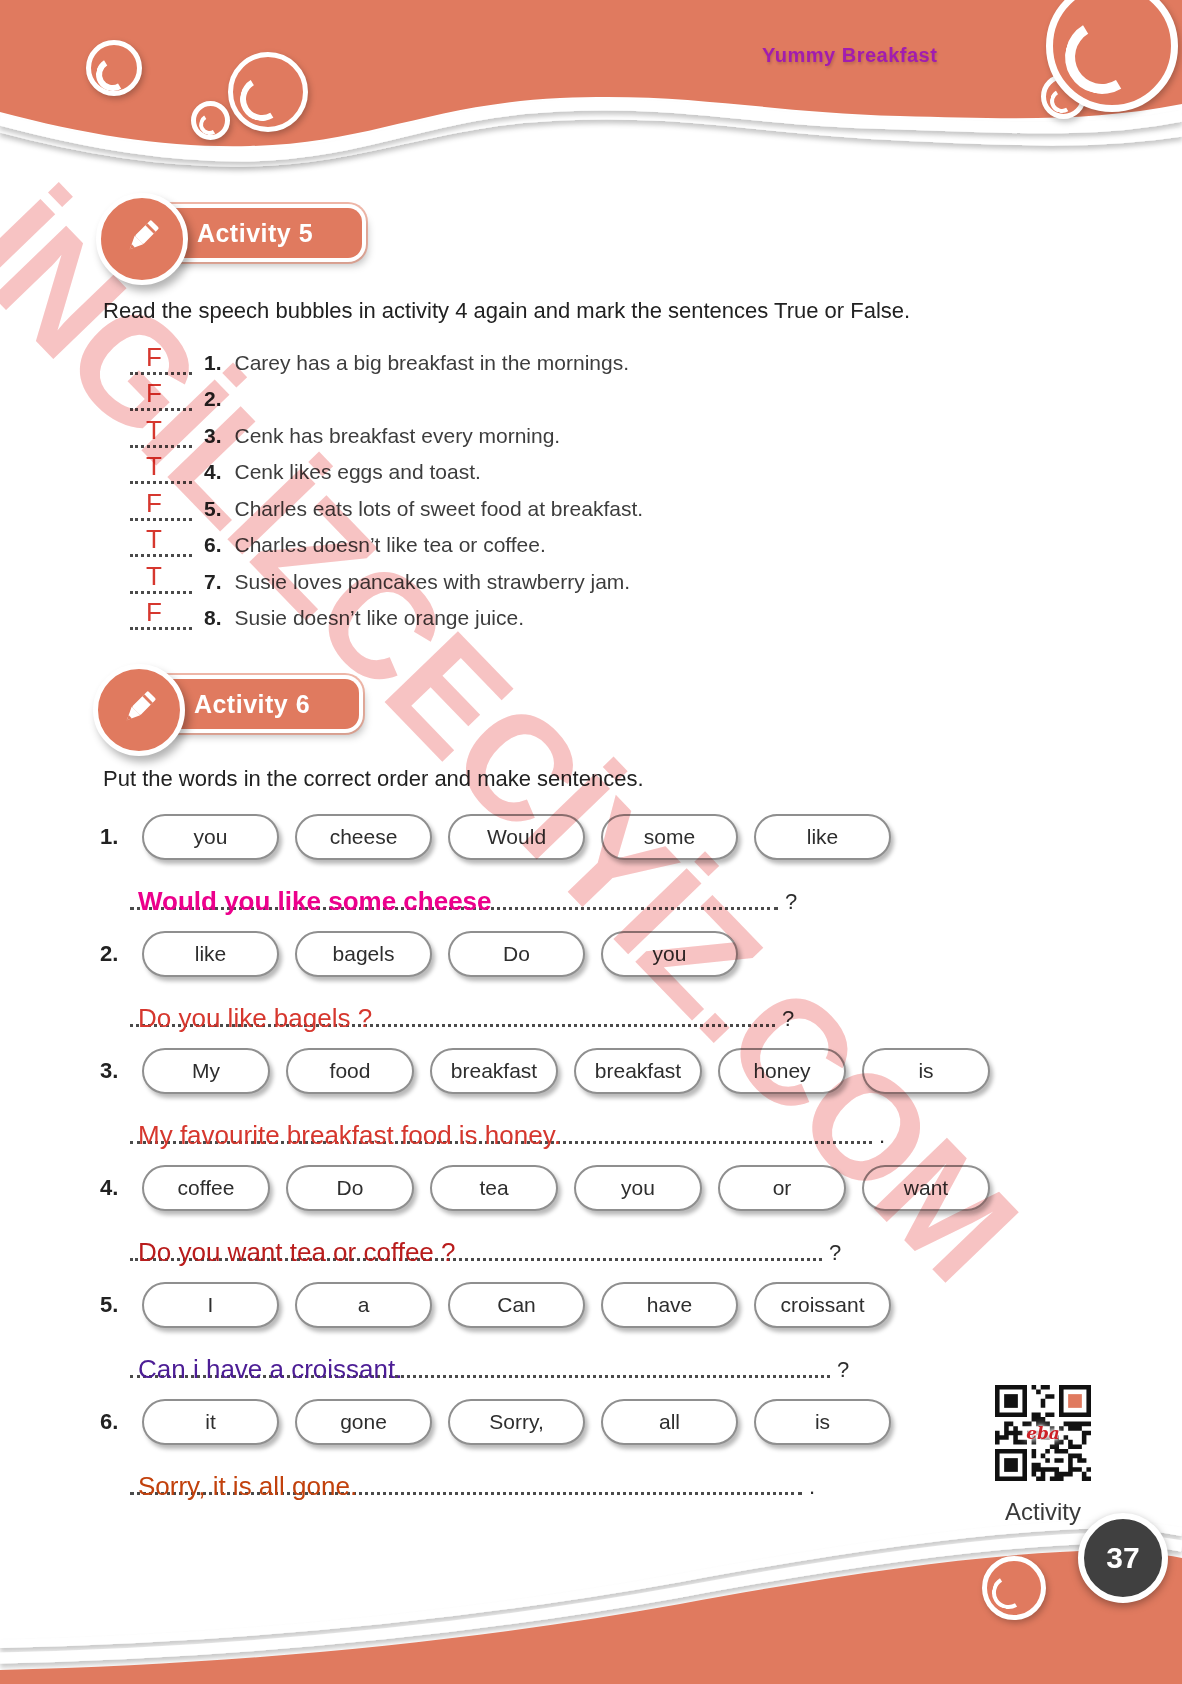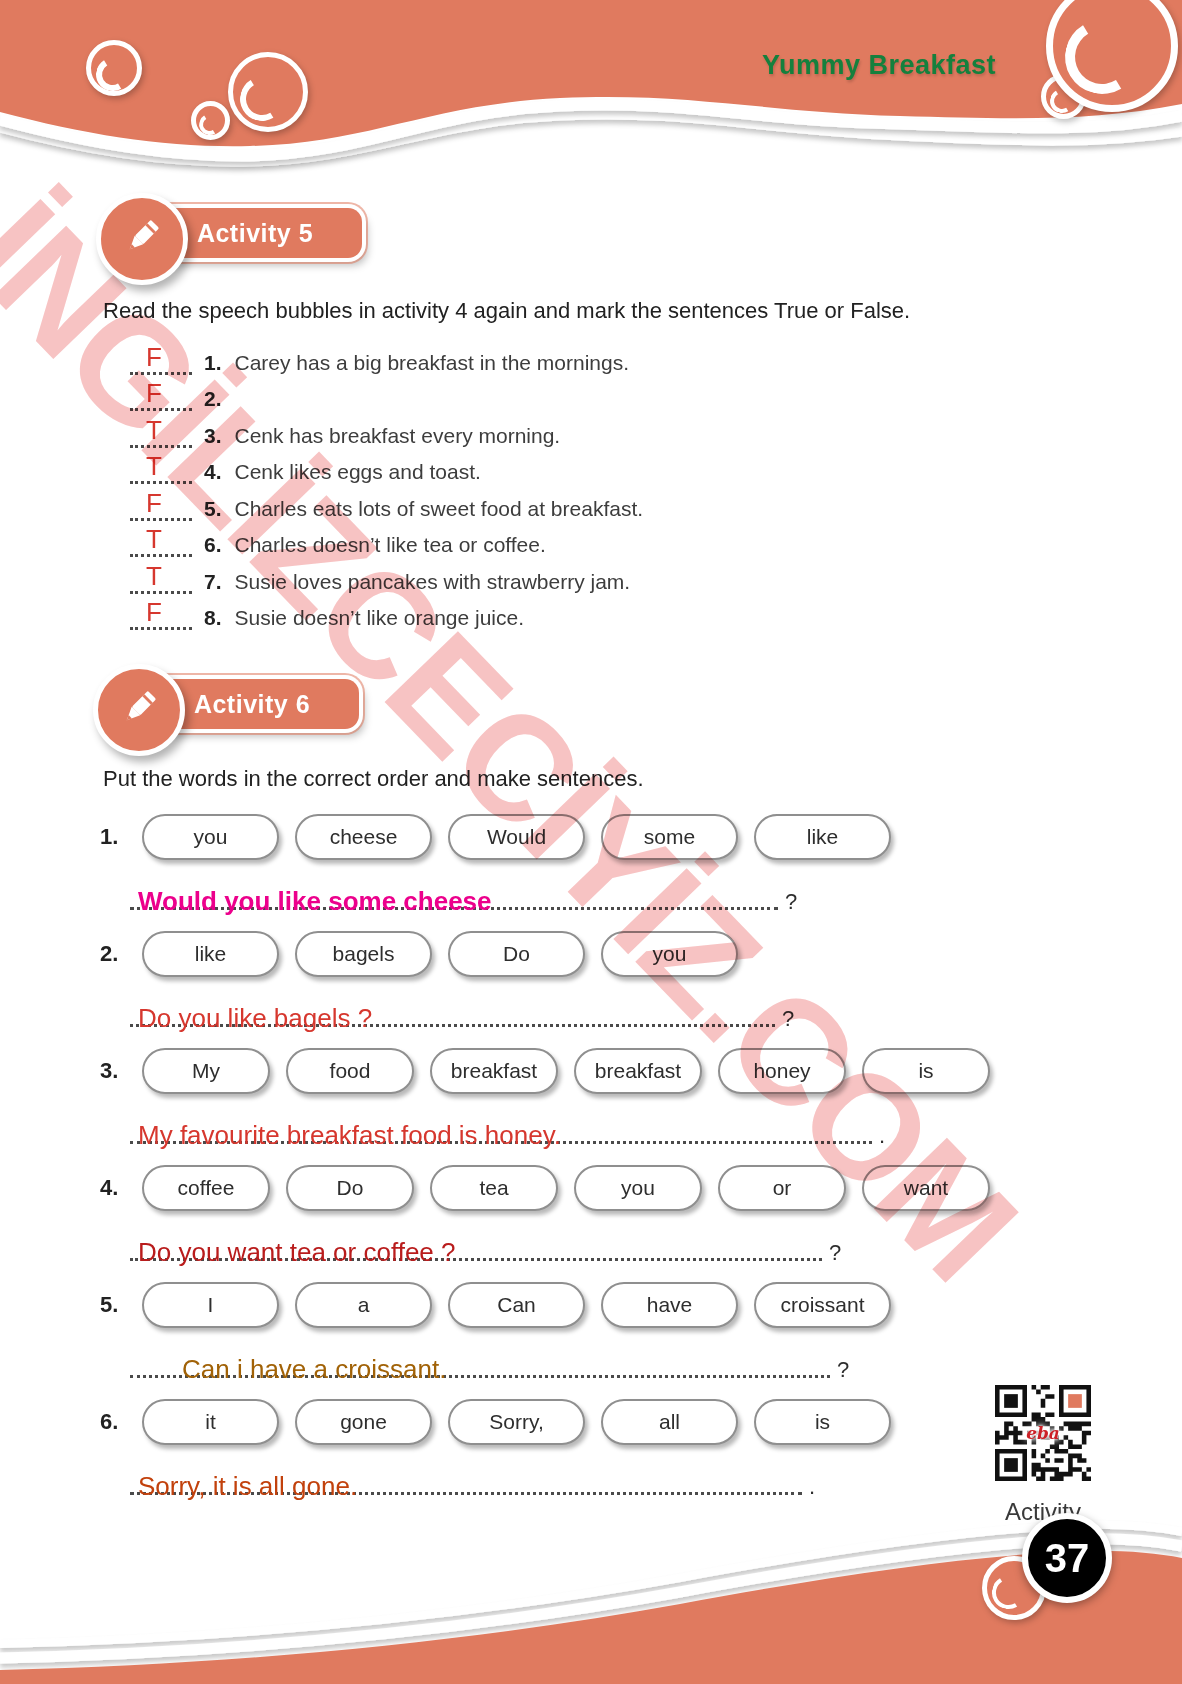--- a/index.html
+++ b/index.html
@@ -1,21 +1,21 @@
 <!DOCTYPE html>
 <html><head>
 <meta charset="utf-8">
 <style>
   html,body{margin:0;padding:0;background:#fff;}
   .page{position:relative;width:1182px;height:1684px;background:#ffffff;overflow:hidden;
         font-family:"Liberation Sans",sans-serif;}
 
   
   .header-svg{position:absolute;top:0;left:0;z-index:1;}
-  .header-title{position:absolute;left:762px;top:50px;z-index:3;color:#15803d;font-size:27px;
+  .header-title{position:absolute;left:762px;top:44px;z-index:3;color:#a21caf;font-size:20px;
     font-weight:bold;letter-spacing:.5px;text-shadow:1px 2px 3px rgba(0,0,0,.18);}
 
   
   .bubble{position:absolute;border-radius:50%;background:#E07A5F;border:5px solid #fff;
     box-shadow:2px 3px 6px rgba(0,0,0,.25);z-index:2;}
   .bubble::after{content:"";position:absolute;left:10%;top:28%;width:46%;height:46%;
     border:6px solid transparent;border-left-color:#fff;border-bottom-color:#fff;
     border-radius:50%;transform:rotate(14deg);}
   .bubble.big{border-width:7px;}
   .bubble.big::after{border-width:10px;}
@@ -62,23 +62,23 @@
   
   .qr-block{position:absolute;left:995px;top:1385px;width:96px;text-align:center;z-index:3;}
   .qr-box{position:relative;width:96px;height:96px;}
   .eba-logo{position:absolute;inset:0;display:flex;align-items:center;justify-content:center;
     font-family:"DejaVu Serif",serif;font-style:italic;font-weight:bold;font-size:17px;color:#CC2027;
     text-shadow:0 0 3px #fff,0 0 5px #fff,0 0 8px #fff,0 0 10px #fff;}
   .qr-label{margin-top:17px;font-size:24px;color:#3a3a3a;}
 
   
   .bottom-svg{position:absolute;left:0;bottom:0;z-index:1;}
-  .page-num{position:absolute;left:1022px;top:1513px;width:78px;height:78px;border-radius:50%;
-    background:#000000;border:6px solid #fff;box-shadow:0 3px 8px rgba(0,0,0,.35);
-    display:flex;align-items:center;justify-content:center;color:#fff;font-size:40px;
+  .page-num{position:absolute;left:1078px;top:1513px;width:78px;height:78px;border-radius:50%;
+    background:#404040;border:6px solid #fff;box-shadow:0 3px 8px rgba(0,0,0,.35);
+    display:flex;align-items:center;justify-content:center;color:#fff;font-size:30px;
     font-weight:bold;z-index:4;box-sizing:content-box;}
 
   
   .watermark{position:absolute;left:58px;top:168px;transform:rotate(46deg);transform-origin:0 0;
     font-size:148px;font-weight:bold;letter-spacing:-4px;color:#F29B9B;opacity:.6;
     mix-blend-mode:multiply;white-space:nowrap;z-index:30;pointer-events:none;}
 </style>
 </head>
 <body>
 
@@ -276,21 +276,21 @@
       <div class="pill-row">
         <span class="ex-num">5.</span>
         <span class="pill">I</span>
         <span class="pill">a</span>
         <span class="pill">Can</span>
         <span class="pill">have</span>
         <span class="pill">croissant</span>
       </div>
       <div class="answer-wrap">
         <div class="answer-line w5">
-          <span class="ans-text" style="color: #a16207; margin-left: 44px;">Can i have a croissant.</span>
+          <span class="ans-text" style="color: #4c1d95;">Can i have a croissant.</span>
         </div>
         <span class="punct">?</span>
       </div>
     </div>
 
     <div class="exercise">
       <div class="pill-row">
         <span class="ex-num">6.</span>
         <span class="pill">it</span>
         <span class="pill">gone</span>

